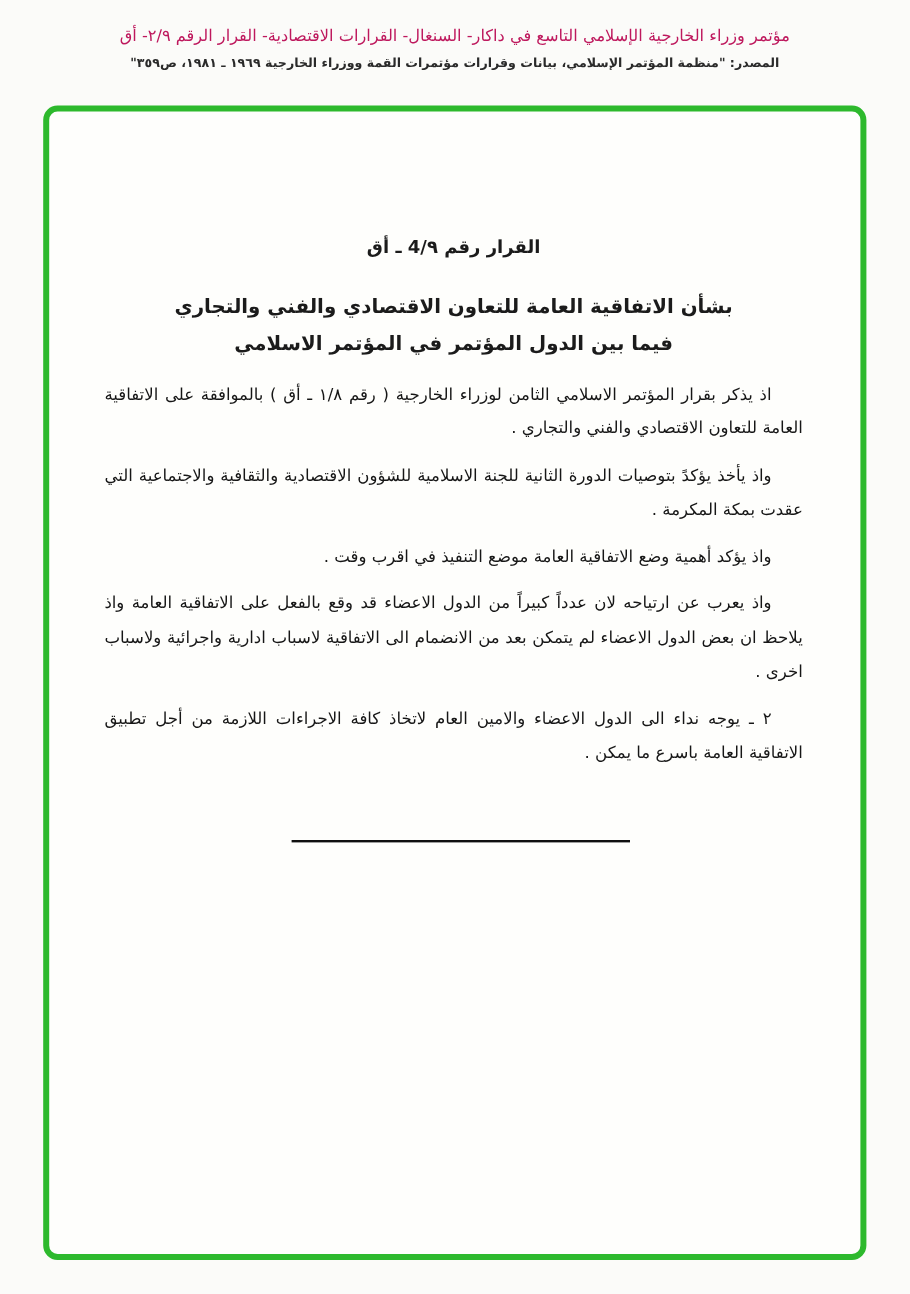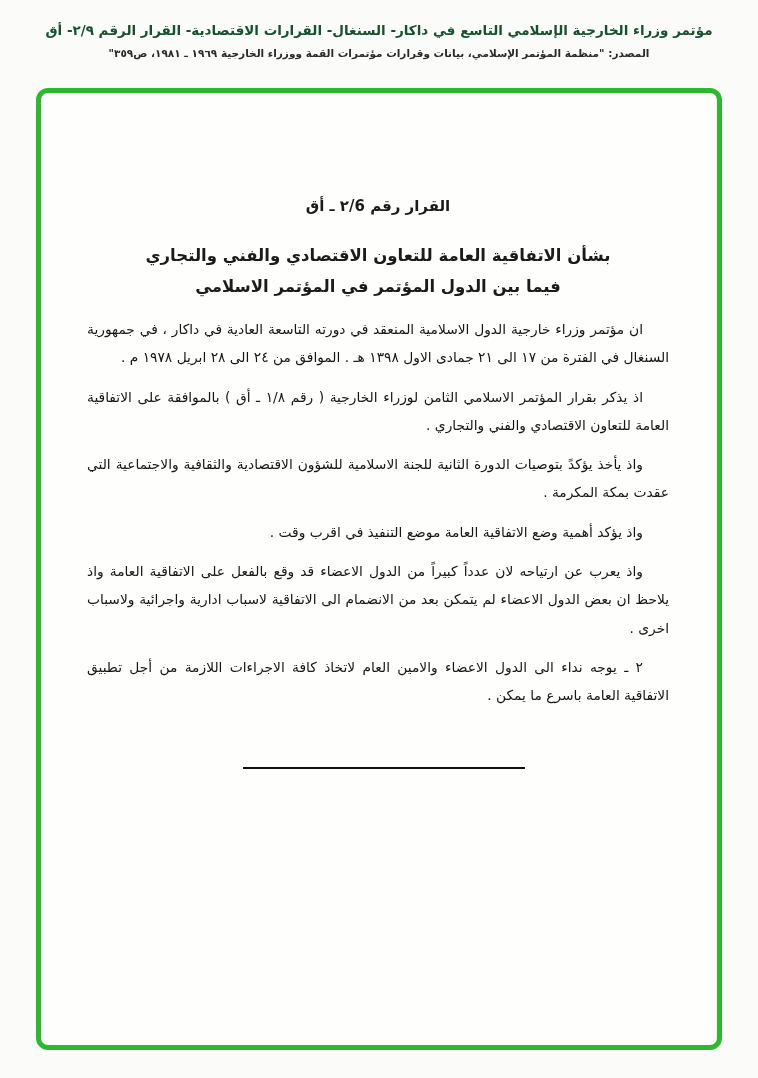--- a/index.html
+++ b/index.html
@@ -9,22 +9,22 @@
     background: #fbfbf9;
     font-family: "DejaVu Sans", sans-serif;
     direction: rtl;
     color: #1b1b1b;
   }
   .page { position: relative; width: 758px; height: 1078px; overflow: hidden; }
 
   .doc-header { text-align: center; padding-top: 22px; }
   .doc-header .h1 {
     font-size: 13.5px;
-    font-weight: bold;
-    color: #14532d;
+    font-weight: normal;
+    color: #be185d;
     letter-spacing: 0.2px;
   }
   .doc-header .h2 {
     font-size: 10.5px;
     font-weight: bold;
     color: #2a2a2a;
     margin-top: 9px;
   }
 
   .green-frame {
@@ -80,31 +80,27 @@
 <div class="page">
 
   <header class="doc-header">
     <div class="h1">مؤتمر وزراء الخارجية الإسلامي التاسع في داكار- السنغال- القرارات الاقتصادية- القرار الرقم ٢/٩- أق</div>
     <div class="h2">المصدر: "منظمة المؤتمر الإسلامي، بيانات وقرارات مؤتمرات القمة ووزراء الخارجية ١٩٦٩ ـ ١٩٨١، ص٣٥٩"</div>
   </header>
 
   <div class="green-frame">
     <div class="content">
 
-      <div class="res-number">القرار رقم ٢/6 ـ أق</div>
+      <div class="res-number">القرار رقم 4/٩ ـ أق</div>
 
       <div class="res-title">
         <div>بشأن الاتفاقية العامة للتعاون الاقتصادي والفني والتجاري</div>
         <div>فيما بين الدول المؤتمر في المؤتمر الاسلامي</div>
       </div>
 
-      <p class="para">
-        <span class="lead"></span>
-        <span>ان مؤتمر وزراء خارجية الدول الاسلامية المنعقد في دورته التاسعة العادية في داكار ، في جمهورية السنغال في الفترة من ١٧ الى ٢١ جمادى الاول ١٣٩٨ هـ . الموافق من ٢٤ الى ٢٨ ابريل ١٩٧٨ م .</span>
-      </p>
 
       <p class="para">
         <span class="lead">اذ يذكر</span>
         <span>بقرار المؤتمر الاسلامي الثامن لوزراء الخارجية ( رقم ١/٨ ـ أق ) بالموافقة على الاتفاقية العامة للتعاون الاقتصادي والفني والتجاري .</span>
       </p>
 
       <p class="para">
         <span class="lead">واذ يأخذ يؤكدً</span>
         <span>بتوصيات الدورة الثانية للجنة الاسلامية للشؤون الاقتصادية والثقافية والاجتماعية التي عقدت بمكة المكرمة .</span>
       </p>

